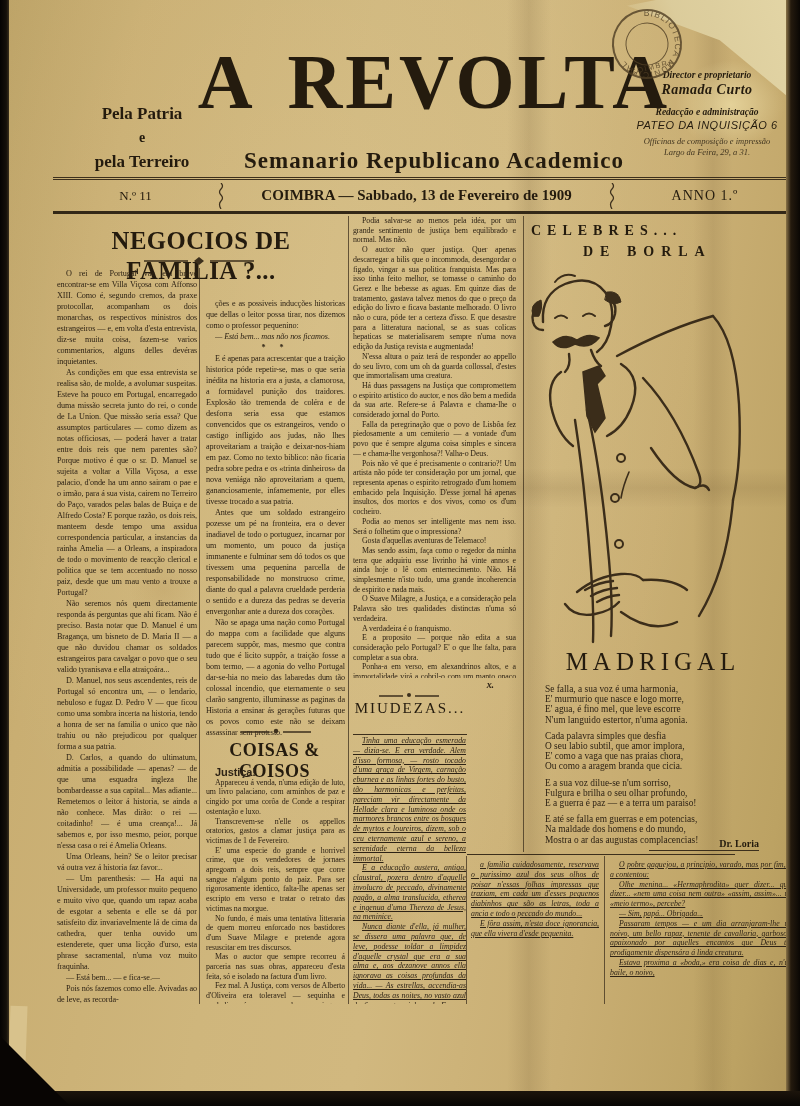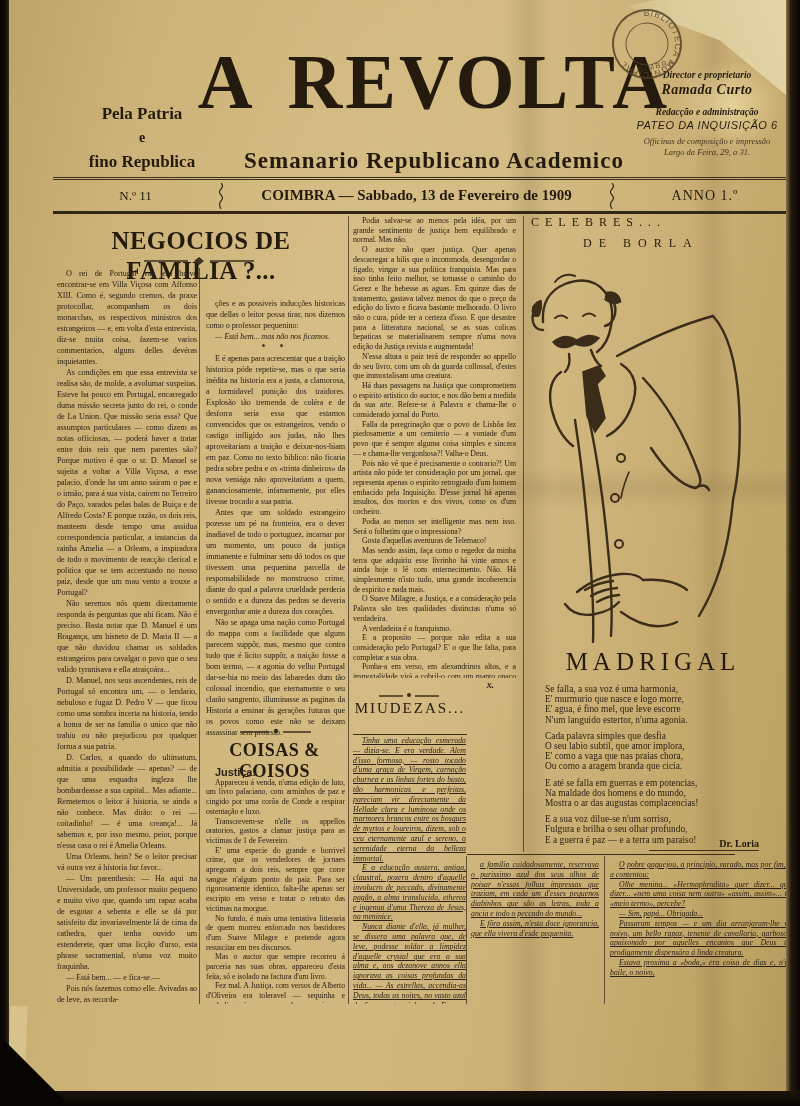--- a/index.html
+++ b/index.html
@@ -78,22 +78,22 @@
   .col p { margin:0; text-indent:9px; }
   .headline { position:absolute; left:46px; top:226px; width:292px; text-align:center;
     font-weight:bold; font-size:26px; color:#241b0e; letter-spacing:.5px; transform:scaleX(.95); }
   .orn { position:absolute; height:10px; }
   .sec-title { position:absolute; text-align:center; font-weight:bold; color:#241b0e; }
   .sub-title { font-weight:bold; font-size:11px; font-family:"Liberation Sans",sans-serif; margin:0 0 3px 0; }
   .star { text-align:center; text-indent:0 !important; letter-spacing:6px; font-weight:bold; }
   .sig-x { text-align:right; padding-right:22px; font-weight:bold; font-style:italic; font-size:10px; text-indent:0 !important; }
 
   
-  .celebres { position:absolute; left:522px; top:212px; width:250px; color:#241b0e;
-    font-weight:normal; font-size:12px; letter-spacing:6px; line-height:21px; }
+  .celebres { position:absolute; left:522px; top:220px; width:250px; color:#241b0e;
+    font-weight:bold; font-size:14px; letter-spacing:6px; line-height:21px; }
   .celebres .l2 { padding-left:52px; letter-spacing:7px; }
   .madrigal-title { position:absolute; left:520px; top:648px; width:248px; text-align:center;
     font-size:25px; color:#241b0e; letter-spacing:5px; transform:scaleY(1.05); }
   .poem { position:absolute; left:536px; top:684px; width:240px; color:#2e2315;
     font-size:9.4px; line-height:10.2px; }
   .poem p { margin:0; text-indent:0; }
   .stanza { margin-bottom:6px; }
   .poem-sig { position:absolute; left:640px; top:838px; width:110px; text-align:right;
     font-weight:bold; font-size:10px; color:#241b0e; border-bottom:1px solid #3c2f1c; padding-bottom:1px; }
   .rule-h { position:absolute; height:1px; background:#3c2f1c; }
@@ -111,21 +111,21 @@
     <div class="crease-v2"></div>
     <div class="crease-h1"></div>
     <div class="stain1"></div>
     <div class="stain2"></div>
     <div class="stain3"></div>
     <div class="corner-tear"></div>
 
     <div class="motto ink">
       <div>Pela Patria</div>
       <div class="m2">e</div>
-      <div>fino Republica</div>
+      <div>pela Terreiro</div>
     </div>
     <div class="title">A REVOLTA</div>
     <div class="subtitle">Semanario Republicano Academico</div>
     <div class="dirblock">
       <div class="d1">Director e proprietario</div>
       <div class="d2">Ramada Curto</div>
       <div class="d3">Redacção e administração</div>
       <div class="d4">PATEO DA INQUISIÇÃO 6</div>
       <div class="d5">Officinas de composição e impressão</div>
       <div class="d6">Largo da Feira, 29, a 31.</div>
@@ -286,28 +286,28 @@
           <p>E' agua, é fino mel, que leve escorre</p>
           <p>N'um languido estertor, n'uma agonia.</p>
         </div>
         <div class="stanza">
           <p>Cada palavra simples que desfia</p>
           <p>O seu labio subtil, que amor implora,</p>
           <p>E' como a vaga que nas praias chora,</p>
           <p>Ou como a aragem branda que cicia.</p>
         </div>
         <div class="stanza">
+          <p>E a sua voz dilue-se n'um sorriso,</p>
+          <p>Fulgura e brilha o seu olhar profundo,</p>
+          <p>E a guerra é paz — e a terra um paraiso!</p>
+        </div>
+        <div class="stanza">
           <p>E até se falla em guerras e em potencias,</p>
           <p>Na maldade dos homens e do mundo,</p>
           <p>Mostra o ar das augustas complacencias!</p>
-        </div>
-        <div class="stanza">
-          <p>E a sua voz dilue-se n'um sorriso,</p>
-          <p>Fulgura e brilha o seu olhar profundo,</p>
-          <p>E a guerra é paz — e a terra um paraiso!</p>
         </div>
       </div>
     <div class="poem-sig">Dr. Loria</div>
     <div class="rule-h" style="left:458px; top:854px; width:268px;"></div>
 
     <div class="col c-ital" style="left:462px; top:860px; width:128px; height:146px;">
         <p>a familia cuidadosamente, reservava o purissimo azul dos seus olhos de poisar n'essas folhas impressas que traziam, em cada um d'esses pequenos diabinhos que são as letras, toda a ancia e todo o peccado do mundo...</p>
         <p>E fôra assim, n'esta doce ignorancia, que ella vivera d'esde pequenita.</p>
       </div>
     <div class="col c-ital" style="left:601px; top:860px; width:184px; height:146px;">

